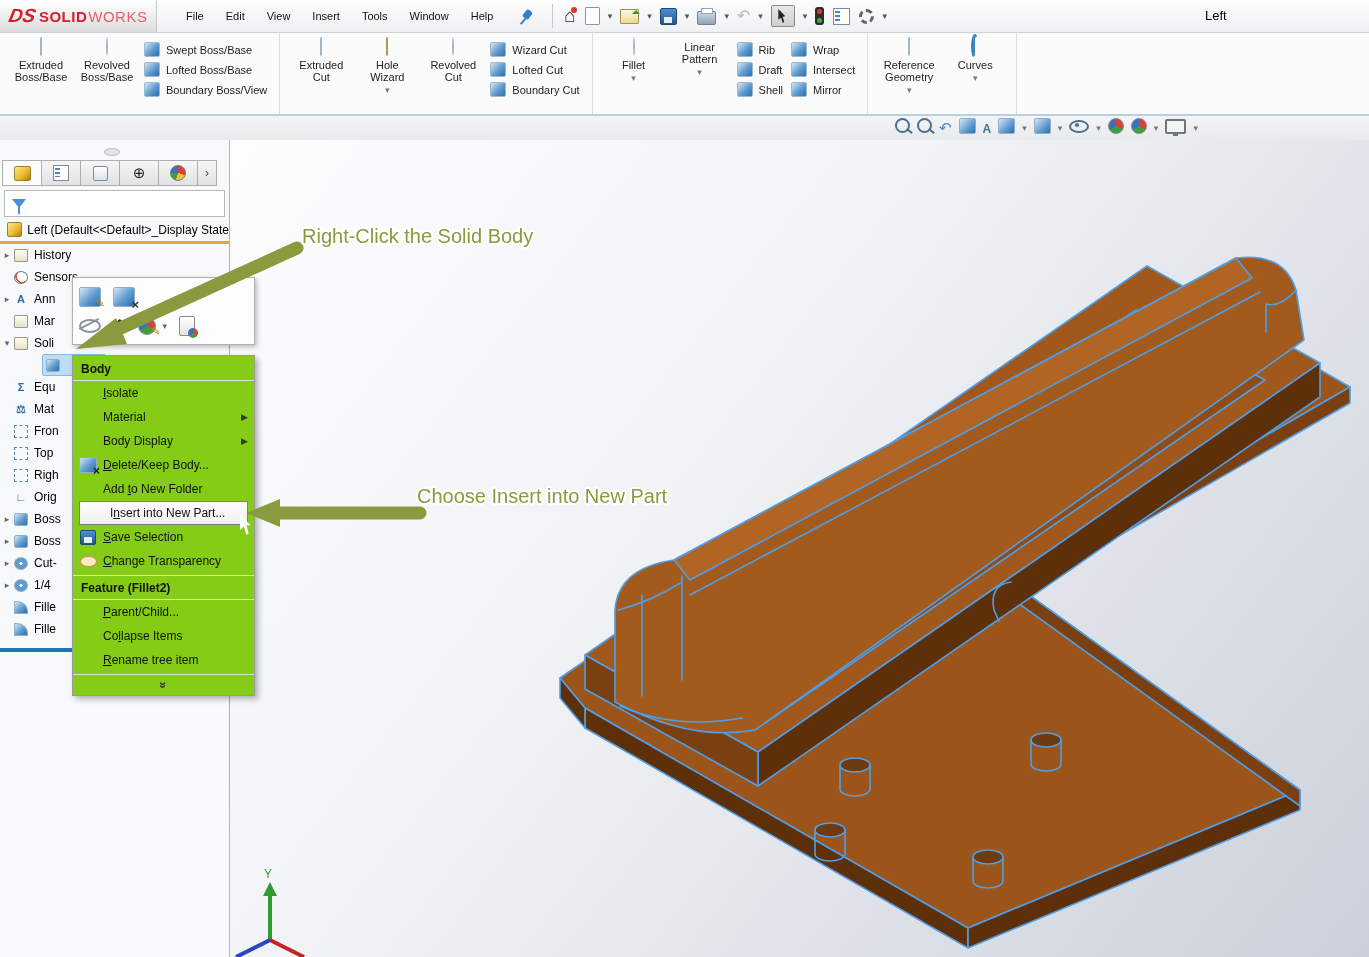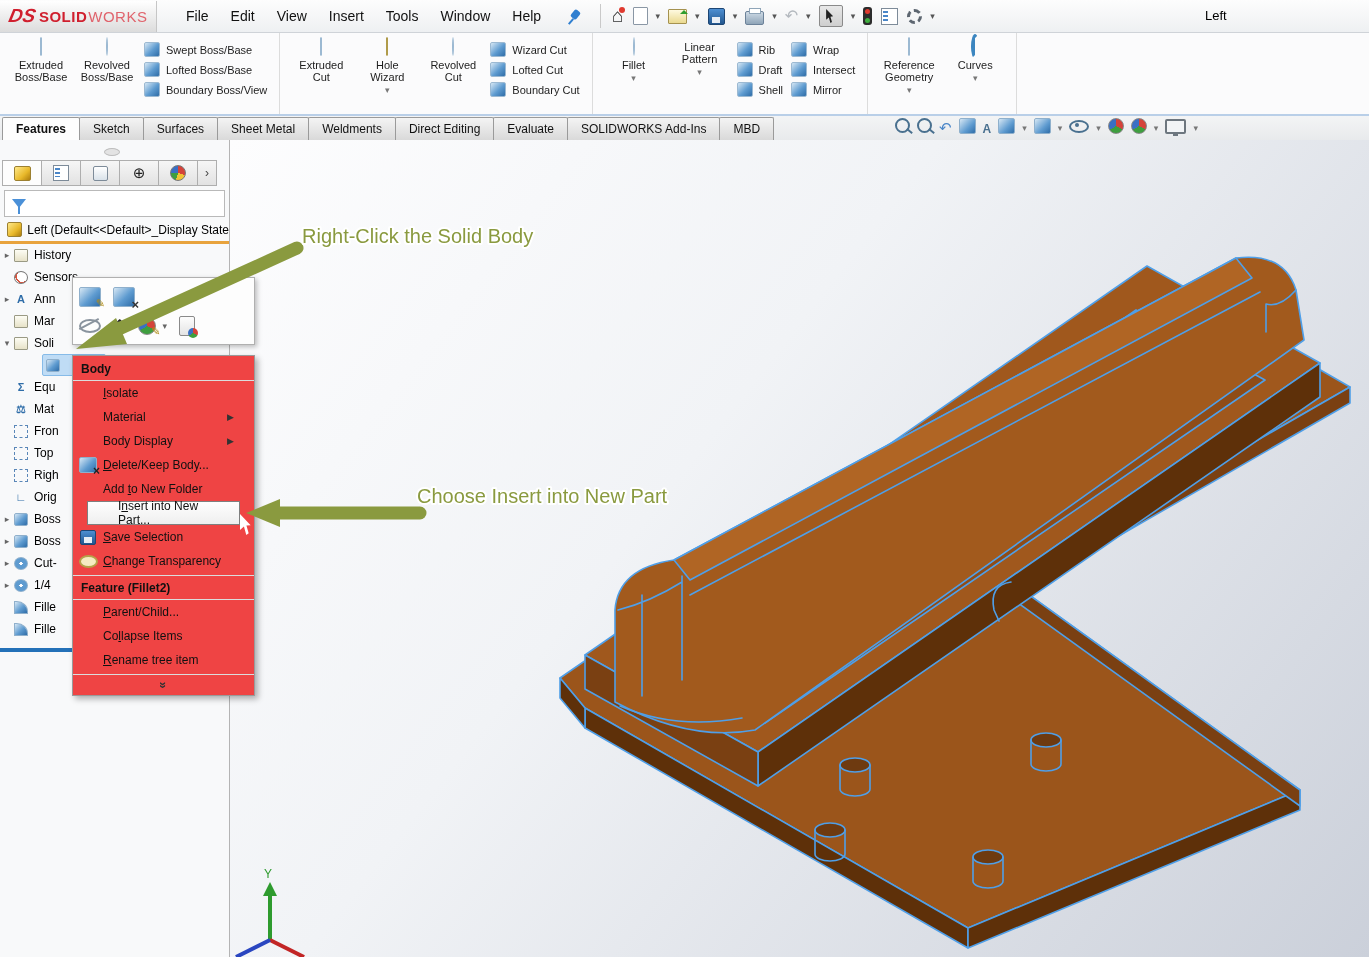--- a/index.html
+++ b/index.html
@@ -9,21 +9,21 @@
   
   #titlebar{position:absolute;top:0;left:0;right:0;height:32px;
     background:linear-gradient(#fdfdfd,#eef0f2);border-bottom:1px solid #cfd3d8;
     display:flex;align-items:center;z-index:20}
   #logo{width:156px;height:31px;background:linear-gradient(#ffffff,#dcdcdc);
     border-right:1px solid #c6c6c6;display:flex;align-items:center;justify-content:center;gap:4px}
   .logo-mark{font-weight:bold;font-style:italic;font-size:19px;color:var(--logo-red,#d01f2e);transform:skewX(-12deg)}
   .logo-solid{font-weight:bold;font-size:15px;color:var(--logo-red,#d01f2e);letter-spacing:.5px}
   .logo-works{font-weight:normal;font-size:15px;color:#e0636c;letter-spacing:.5px;margin-left:-3px}
   #menus{display:flex;margin-left:18px}
-  .menu-item{padding:6px 11px;font-size:14px;color:#111;cursor:default}
+  .menu-item{padding:6px 11px;font-size:11px;color:#111;cursor:default}
   .pin{width:14px;height:14px;margin:0 10px 0 16px;position:relative}
   .pin::before{content:"";position:absolute;left:4px;top:1px;width:7px;height:9px;background:#2f7fd0;border-radius:2px;transform:rotate(40deg)}
   .pin::after{content:"";position:absolute;left:2px;top:9px;width:2px;height:7px;background:#2f7fd0;transform:rotate(40deg)}
   .qsep{width:1px;height:24px;background:#c9c9c9;margin:0 8px}
   #quickbar{display:flex;align-items:center;gap:3px}
   .qbtn{display:flex;align-items:center;padding:2px 3px;border-radius:2px}
   .qdd{font-size:9px;color:#555;margin:0 2px}
   .qi{display:inline-block;position:relative}
   .qi-home{font-size:19px;line-height:18px;color:#333}
   .qi-home::after{content:"";position:absolute;right:-1px;top:0;width:6px;height:6px;border-radius:50%;background:#e03a2f}
@@ -140,29 +140,29 @@
   .cti-pencil::after{content:"\270E";position:absolute;right:-5px;bottom:-4px;font-size:11px;color:#b08c18}
   .cti-x::after{content:"\00D7";position:absolute;right:-5px;bottom:-6px;font-size:13px;font-weight:bold;color:#333}
   .cti-eye{width:18px;height:10px;border:2px solid #8a949e;border-radius:50%;position:relative}
   .cti-eye::after{content:"";position:absolute;left:-3px;top:2px;width:22px;height:2px;background:#8a949e;transform:rotate(-28deg)}
   .cti-arrow{font-size:16px;color:#222}
   .cti-ball{width:16px;height:16px;border-radius:50%;background:conic-gradient(#d5433a 0 33%,#3f9e3f 0 66%,#3a6fc4 0);border:1px solid #888}
   .cti-clip{width:14px;height:18px;background:linear-gradient(#fdfdfd,#e4e4e4);border:1px solid #8a8a8a;border-radius:2px;position:relative}
   .cti-clip::after{content:"";position:absolute;right:-4px;bottom:-3px;width:10px;height:10px;border-radius:50%;background:conic-gradient(#d5433a 0 33%,#3f9e3f 0 66%,#3a6fc4 0)}
   .cti-dd{font-size:9px;color:#666;margin-left:-6px}
   
-  #ctxmenu{position:absolute;left:72px;top:355px;width:183px;background:#ef4444;border:1px solid #9a9a9a;
+  #ctxmenu{position:absolute;left:72px;top:355px;width:183px;background:#84cc16;border:1px solid #9a9a9a;
     box-shadow:3px 3px 6px rgba(0,0,0,.3);z-index:50;padding:1px 0 2px;box-sizing:border-box;font-size:12px;color:#111}
   .cm-header{font-weight:bold;padding:5px 8px 4px;border-bottom:1px solid #dcdcdc}
   .cm-header.mid{border-top:1px solid #dcdcdc;margin-top:2px}
-  .cm-item{display:flex;align-items:center;height:24px;position:relative;padding-right:20px}
+  .cm-item{display:flex;align-items:center;height:24px;position:relative;padding-right:6px}
   .cm-icon{width:30px;flex:0 0 auto;display:flex;align-items:center;justify-content:center}
   .cm-label{flex:1}
   .cm-sub{font-size:9px;color:#333}
-  .cm-item.hl{border:1px solid #7f7f7f;background:linear-gradient(#fefefe,#efefef);height:22px;margin:0 14px}
+  .cm-item.hl{border:1px solid #7f7f7f;background:linear-gradient(#fefefe,#efefef);height:22px;margin:0 6px}
   .cm-chevron{border-top:1px solid #dcdcdc;margin-top:2px;text-align:center;padding:3px 0 1px}
   .chev{display:inline-block;transform:rotate(90deg);font-size:12px;color:#333;font-weight:bold}
   .mi-del{width:16px;height:14px;background:linear-gradient(135deg,#d6e7f4,#5e9bd0 55%,#2f6da8);border:1px solid #8fb0cc;border-radius:2px;position:relative}
   .mi-del::after{content:"\00D7";position:absolute;right:-4px;bottom:-6px;font-size:12px;font-weight:bold;color:#222}
   .mi-teye{width:15px;height:9px;border:2px solid #b5a24a;border-radius:50%;position:relative;background:#f6ecc2}
   
   #overlay{position:absolute;left:0;top:0;width:1369px;height:957px;z-index:60;pointer-events:none}
   .ann-text{font-family:"Liberation Sans",sans-serif;font-size:20px;fill:var(--annotation-olive,#8a9a3f);
     paint-order:stroke;stroke:#ffffff;stroke-width:4px;stroke-linejoin:round}
   .ann-arrow{stroke:var(--annotation-olive,#8a9a3f);stroke-width:13;stroke-linecap:round}
@@ -308,31 +308,20 @@
         </div>
       </div>
     </div>
     <div class="rgroup">
       <div class="rlarge"><span class="mi "></span><div class="rlabel">Reference<br>Geometry</div><div class="rdd">▾</div></div>
       <div class="rlarge"><span class="mi curve"></span><div class="rlabel">Curves</div><div class="rdd">▾</div></div>
     </div>
   </div>
 
 <div id="tabrow">
-  <div id="tabs">
-      <div class="tab active">Features</div>
-      <div class="tab">Sketch</div>
-      <div class="tab">Surfaces</div>
-      <div class="tab">Sheet Metal</div>
-      <div class="tab">Weldments</div>
-      <div class="tab">Direct Editing</div>
-      <div class="tab">Evaluate</div>
-      <div class="tab">SOLIDWORKS Add-Ins</div>
-      <div class="tab">MBD</div>
-    </div>
   <div id="viewtools">
       <span><span class="vi vi-mag"></span></span>
       <span><span class="vi vi-mag"></span></span>
       <span><span class="vi vi-prev">↶</span></span>
       <span><span class="vi vi-cube"></span></span>
       <span><span class="vi vi-A">A</span></span>
       <span><span class="vi vi-cube"></span></span>
       <span class="vdd">▾</span>
       <span><span class="vi vi-cube"></span></span>
       <span class="vdd">▾</span>

